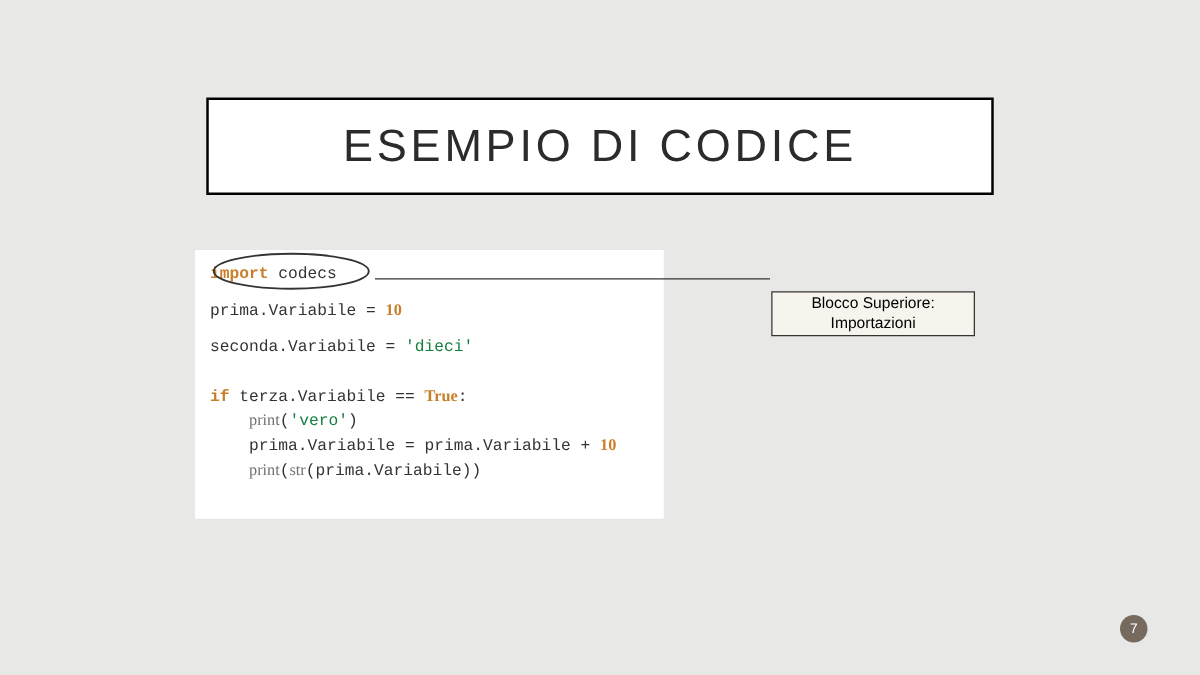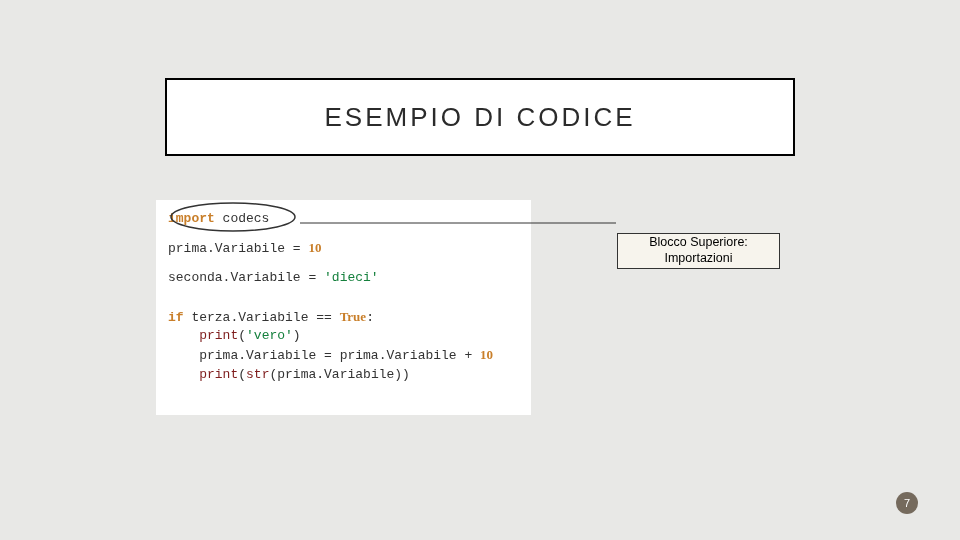--- a/index.html
+++ b/index.html
@@ -17,42 +17,42 @@
     top: 78px;
     width: 630px;
     height: 78px;
     background: #ffffff;
     border: 2px solid #000;
     display: flex;
     align-items: center;
     justify-content: center;
   }
   .title-text {
-    font-size: 26px;
+    font-size: 36px;
     letter-spacing: 3px;
     color: #2b2b2b;
     font-weight: 400;
   }
   .code-block {
     position: absolute;
     left: 156px;
     top: 200px;
     width: 375px;
     height: 215px;
     background: #ffffff;
     padding: 10px 12px 2px 12px;
     font-family: "Courier New", Consolas, monospace;
     font-size: 13px;
     line-height: 1.45;
     color: #333;
   }
   .kw { color: #c97f2a; font-weight: bold; }
   .str { color: #15803d; }
   .val { color: #c97f2a; font-weight: bold; font-family: Liberation Serif, serif; }
-  .fn { color: #7f1d1d; }
+  .fn { color: #737373; font-family: Liberation Serif, serif; }
   .ellipse-circle {
     position: absolute;
     left: 167px;
     top: 199px;
     width: 133px;
     height: 36px;
     pointer-events: none;
   }
   .annotation-box {
     position: absolute;

